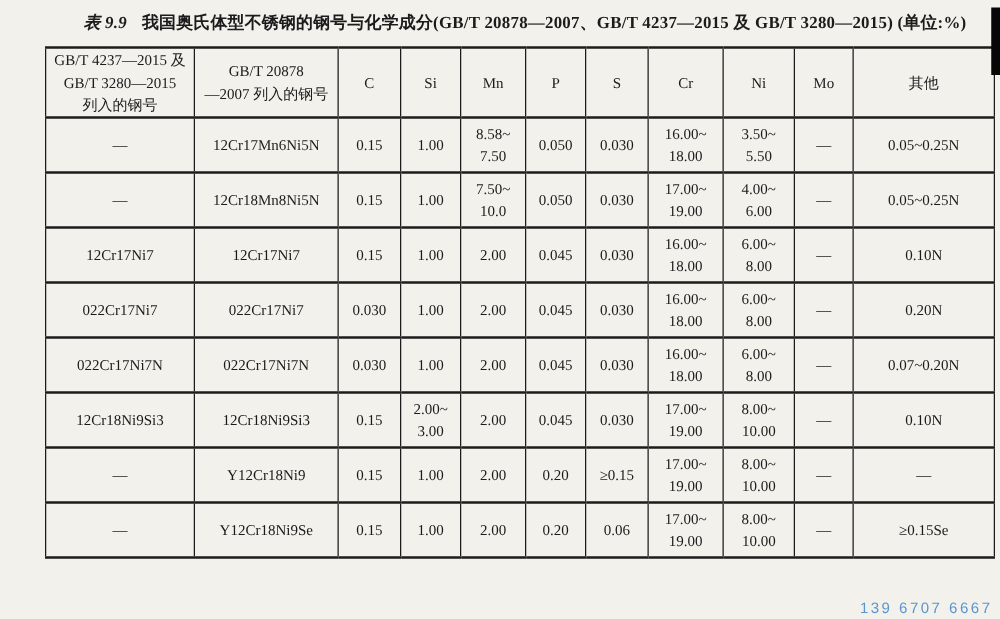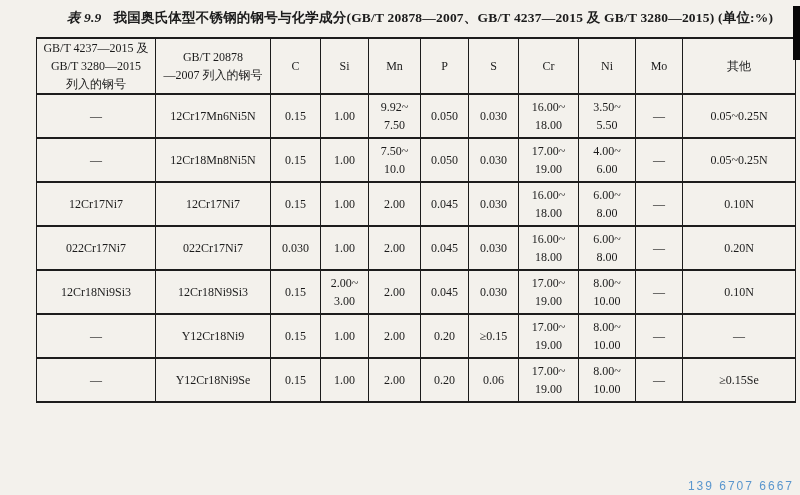--- a/index.html
+++ b/index.html
@@ -83,21 +83,21 @@
       <th>Mo</th>
       <th>其他</th>
     </tr>
   </thead>
   <tbody>
     <tr>
       <td>—</td>
       <td>12Cr17Mn6Ni5N</td>
       <td>0.15</td>
       <td>1.00</td>
-      <td>9.92~
+      <td>8.58~
 7.50</td>
       <td>0.050</td>
       <td>0.030</td>
       <td>16.00~
 18.00</td>
       <td>3.50~
 5.50</td>
       <td>—</td>
       <td>0.05~0.25N</td>
     </tr>
@@ -141,20 +141,35 @@
       <td>0.045</td>
       <td>0.030</td>
       <td>16.00~
 18.00</td>
       <td>6.00~
 8.00</td>
       <td>—</td>
       <td>0.20N</td>
     </tr>
     <tr>
+      <td>022Cr17Ni7N</td>
+      <td>022Cr17Ni7N</td>
+      <td>0.030</td>
+      <td>1.00</td>
+      <td>2.00</td>
+      <td>0.045</td>
+      <td>0.030</td>
+      <td>16.00~
+18.00</td>
+      <td>6.00~
+8.00</td>
+      <td>—</td>
+      <td>0.07~0.20N</td>
+    </tr>
+    <tr>
       <td>12Cr18Ni9Si3</td>
       <td>12Cr18Ni9Si3</td>
       <td>0.15</td>
       <td>2.00~
 3.00</td>
       <td>2.00</td>
       <td>0.045</td>
       <td>0.030</td>
       <td>17.00~
 19.00</td>

